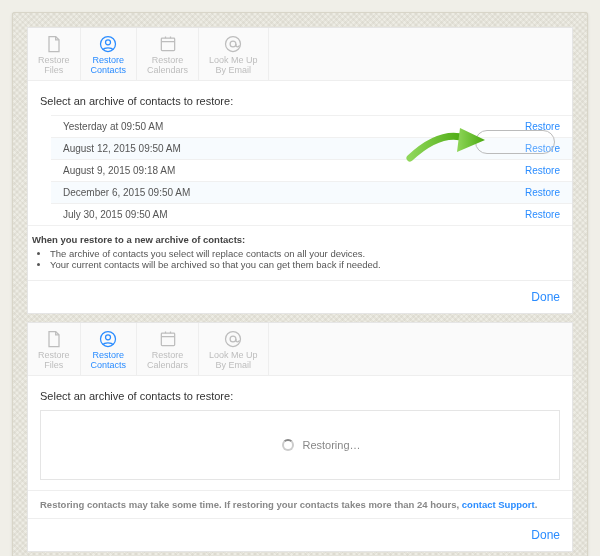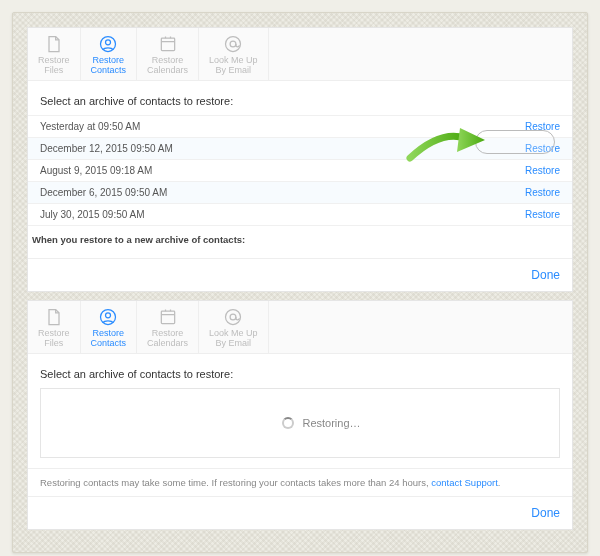--- a/index.html
+++ b/index.html
@@ -47,21 +47,21 @@
       height: 20px;
       margin: 0 auto 2px;
     }
     .tool.active { color: #2a8cff; }
     .section-title {
       font-size: 11px;
       font-weight: 400;
       color: #333;
       padding: 14px 12px 8px;
     }
-    .archive-list { font-size: 10px; color: #555; }
+    .archive-list { font-size: 10px; color: #555; padding-left: 23px; }
     .row {
       display: flex;
       justify-content: space-between;
       padding: 5px 12px;
       border-top: 1px solid #f0f0f0;
     }
     .row:nth-child(even) { background: #f7fbfe; }
     .row .restore-link { color: #2a8cff; cursor: pointer; }
     .info {
       font-size: 9.5px;
@@ -95,20 +95,21 @@
       border-top-color: #888;
       border-radius: 50%;
       animation: spin 1s linear infinite;
     }
     @keyframes spin { to { transform: rotate(360deg); } }
     .note {
       font-size: 9.5px;
       color: #888;
       padding: 8px 12px;
       border-top: 1px solid #eee;
+      font-weight: bold;
     }
     .note a { color: #2a8cff; text-decoration: none; }
     
     .pill {
       position: absolute;
       border: 1.5px solid #bbb;
       border-radius: 14px;
       background: rgba(255,255,255,0.2);
       height: 24px;
       width: 80px;
@@ -156,39 +157,43 @@
     </div>
 
     <div class="section-title">Select an archive of contacts to restore:</div>
 
     <div class="archive-list">
       <div class="row">
         <span>Yesterday at 09:50 AM</span>
         <span class="restore-link">Restore</span>
       </div>
       <div class="row">
-        <span>December 12, 2015 09:50 AM</span>
+        <span>August 12, 2015 09:50 AM</span>
         <span class="restore-link">Restore</span>
       </div>
       <div class="row">
         <span>August 9, 2015 09:18 AM</span>
         <span class="restore-link">Restore</span>
       </div>
       <div class="row">
         <span>December 6, 2015 09:50 AM</span>
         <span class="restore-link">Restore</span>
       </div>
       <div class="row">
         <span>July 30, 2015 09:50 AM</span>
         <span class="restore-link">Restore</span>
       </div>
     </div>
 
     <div class="info">
       <div class="hd">When you restore to a new archive of contacts:</div>
+      <ul>
+        <li>The archive of contacts you select will replace contacts on all your devices.</li>
+        <li>Your current contacts will be archived so that you can get them back if needed.</li>
+      </ul>
     </div>
 
     <div class="footer">
       <span class="done">Done</span>
     </div>
   </div>
 
   <div class="panel">
     <div class="toolbar">
       <div class="tool">

